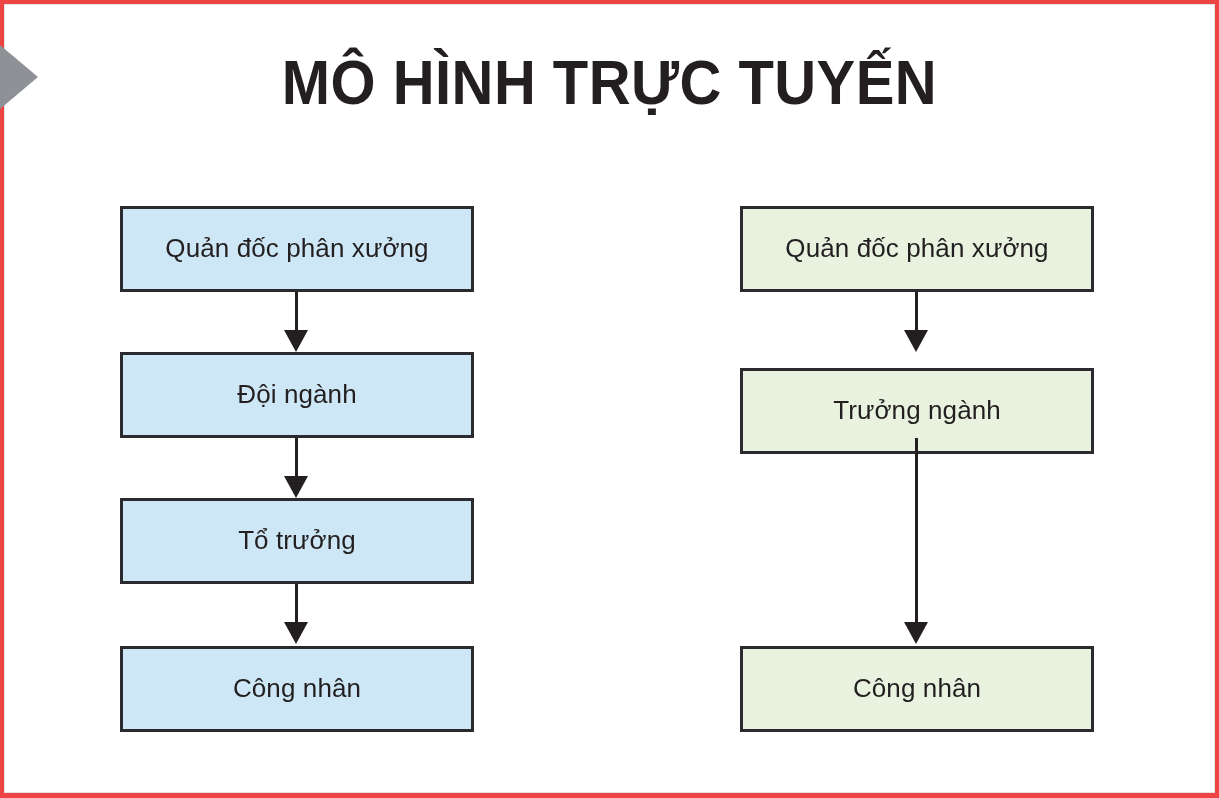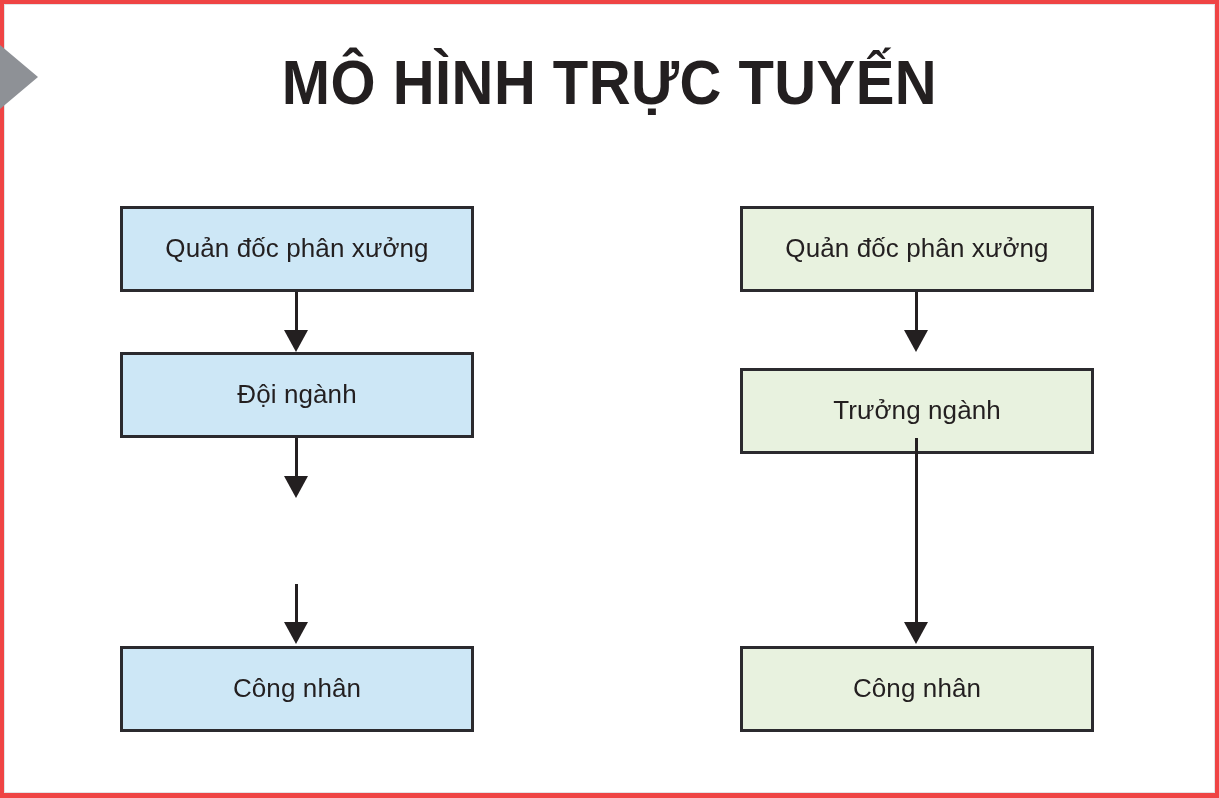--- a/index.html
+++ b/index.html
@@ -125,20 +125,23 @@
     <div class="connector" style="left:295px; top:292px; height:42px;"></div>
     <div class="arrowhead" style="left:284px; top:330px;"></div>
 
     <div class="node blue" style="left:120px; top:352px; width:354px; height:86px;">
       <span>Đội ngành</span>
     </div>
 
     <div class="connector" style="left:295px; top:438px; height:42px;"></div>
     <div class="arrowhead" style="left:284px; top:476px;"></div>
 
+    <div class="node blue" style="left:120px; top:498px; width:354px; height:86px;">
+      <span>Tổ trưởng</span>
+    </div>
 
     <div class="connector" style="left:295px; top:584px; height:42px;"></div>
     <div class="arrowhead" style="left:284px; top:622px;"></div>
 
     <div class="node blue" style="left:120px; top:646px; width:354px; height:86px;">
       <span>Công nhân</span>
     </div>
 
     <div class="node green" style="left:740px; top:206px; width:354px; height:86px;">
       <span>Quản đốc phân xưởng</span>

